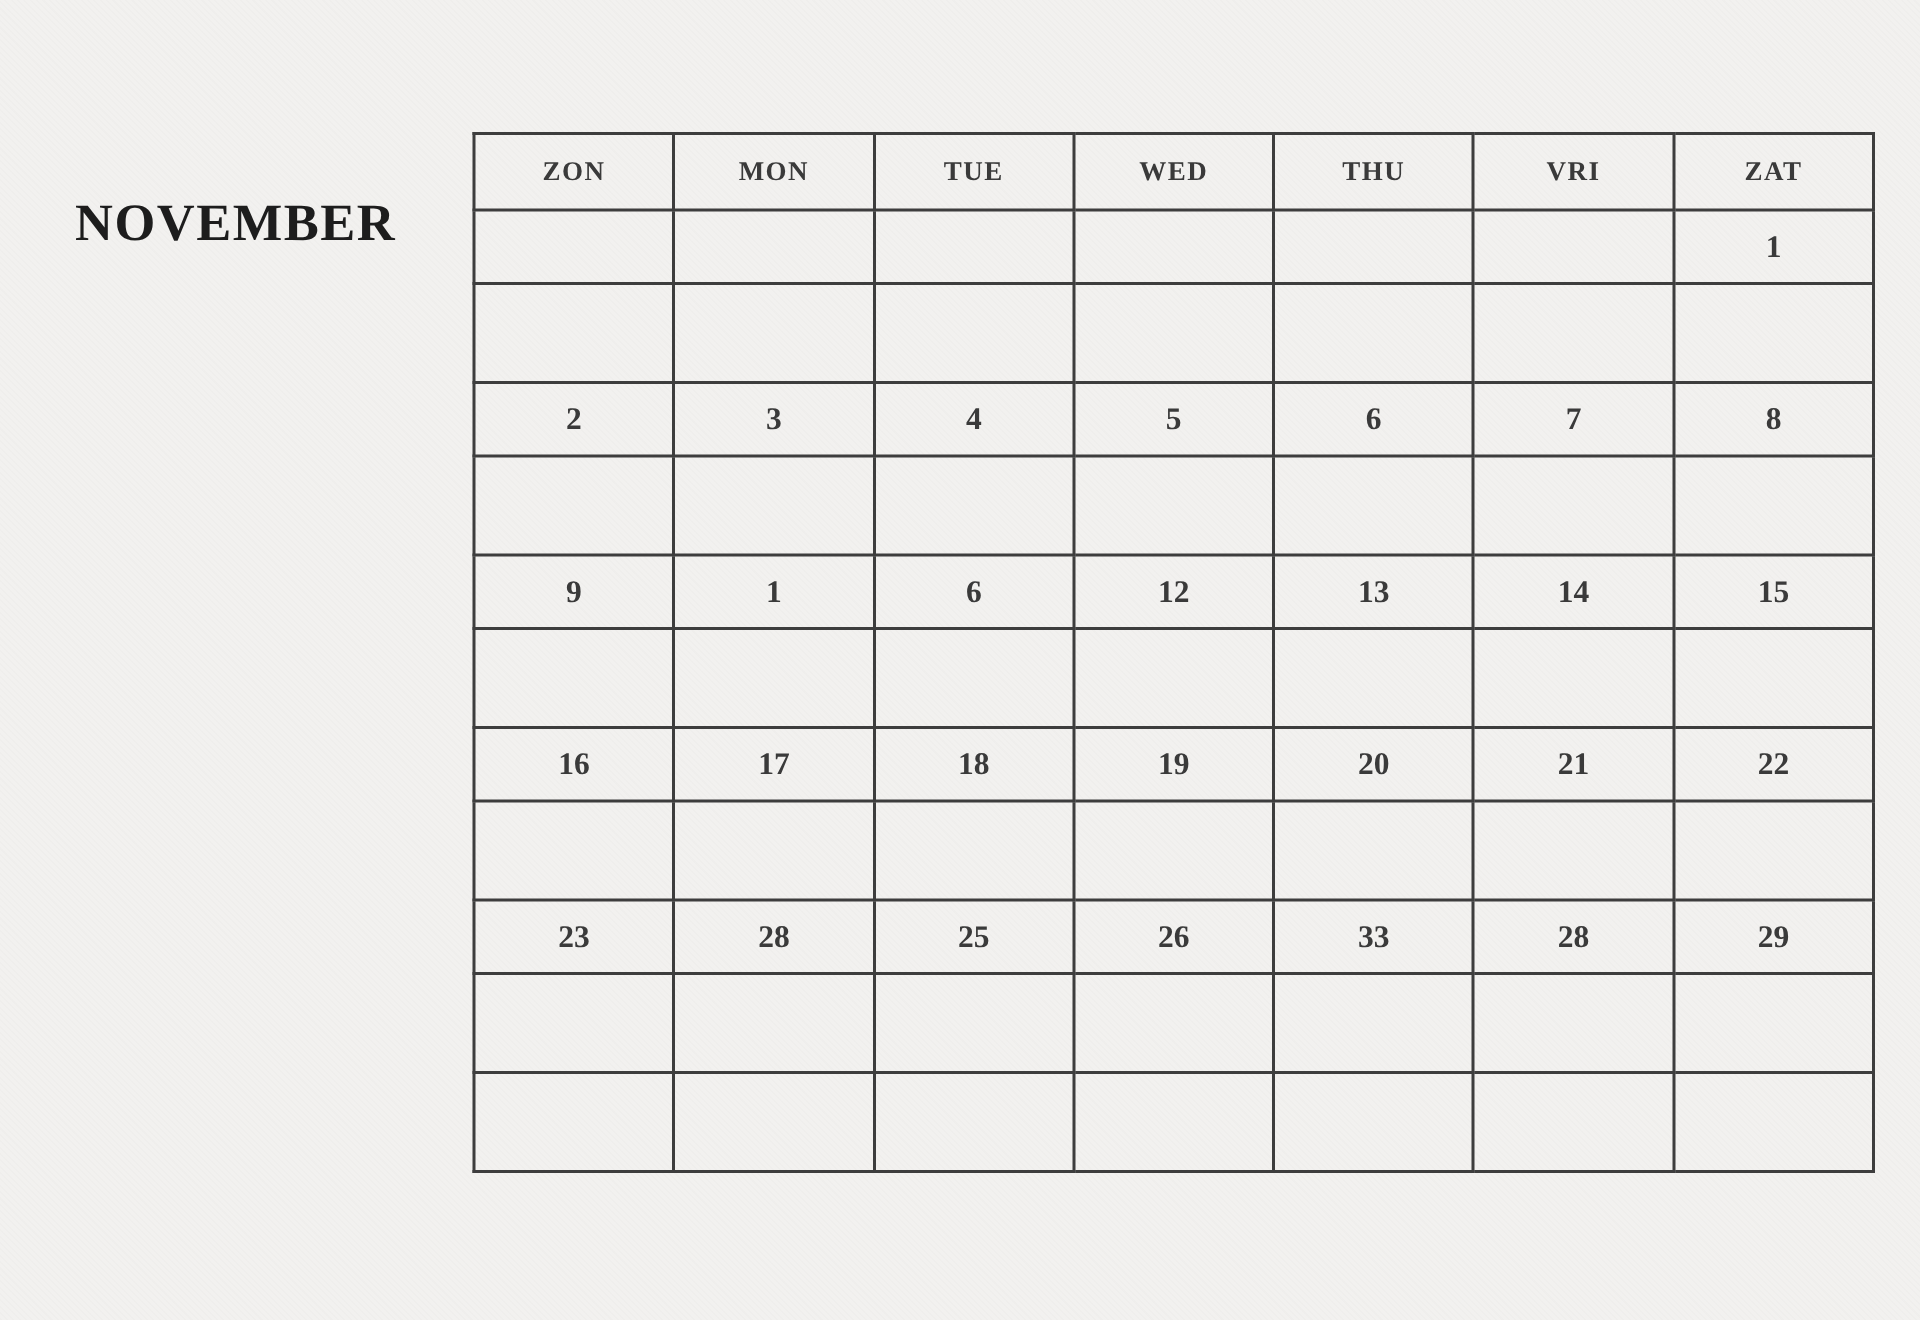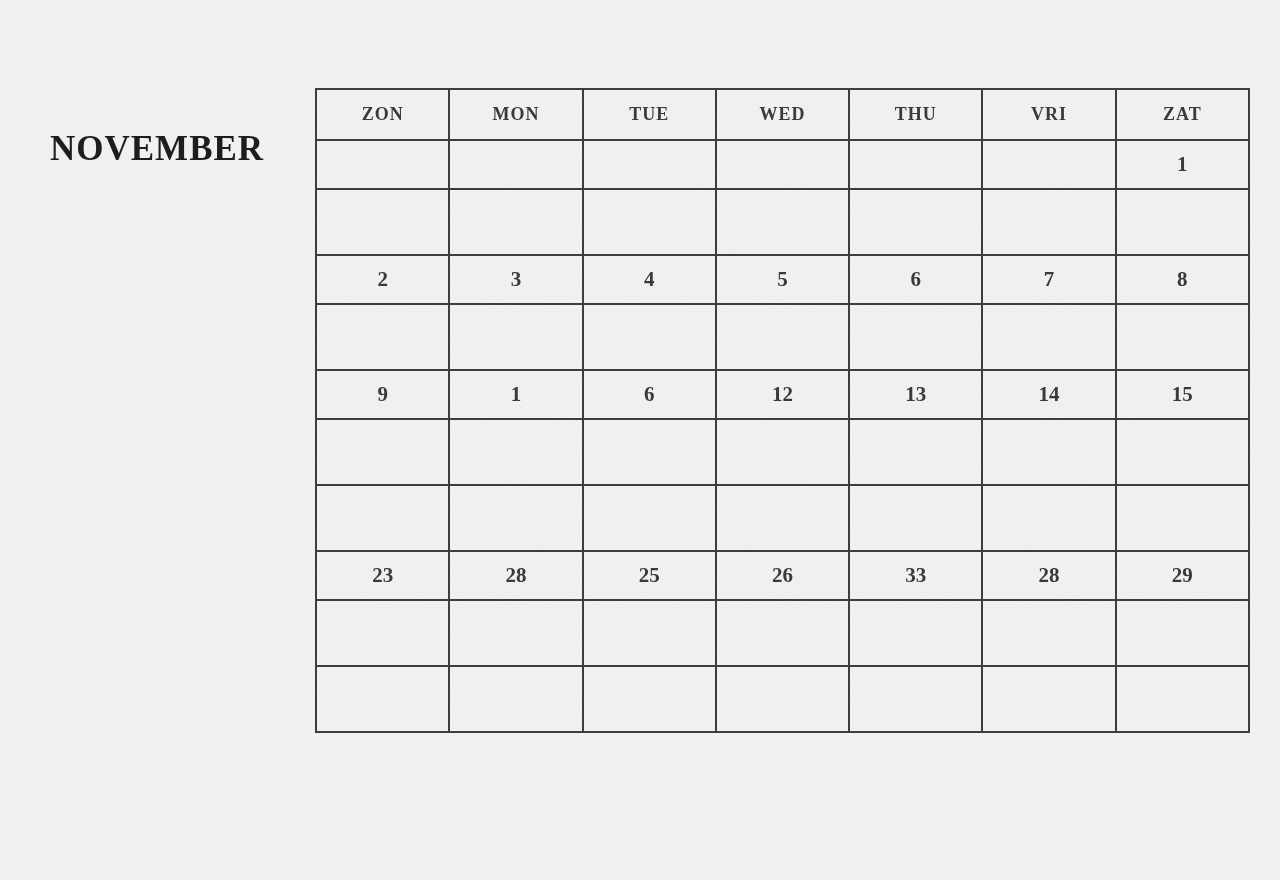--- a/index.html
+++ b/index.html
@@ -128,20 +128,29 @@
       </tr>
       <tr class="notes-row">
         <td></td>
         <td></td>
         <td></td>
         <td></td>
         <td></td>
         <td></td>
         <td></td>
       </tr>
+      <tr class="date-row">
+        <td class="sunday">16</td>
+        <td>17</td>
+        <td>18</td>
+        <td>19</td>
+        <td>20</td>
+        <td>21</td>
+        <td>22</td>
+      </tr>
       <tr class="notes-row">
         <td></td>
         <td></td>
         <td></td>
         <td></td>
         <td></td>
         <td></td>
         <td></td>
       </tr>
       <tr class="date-row">

